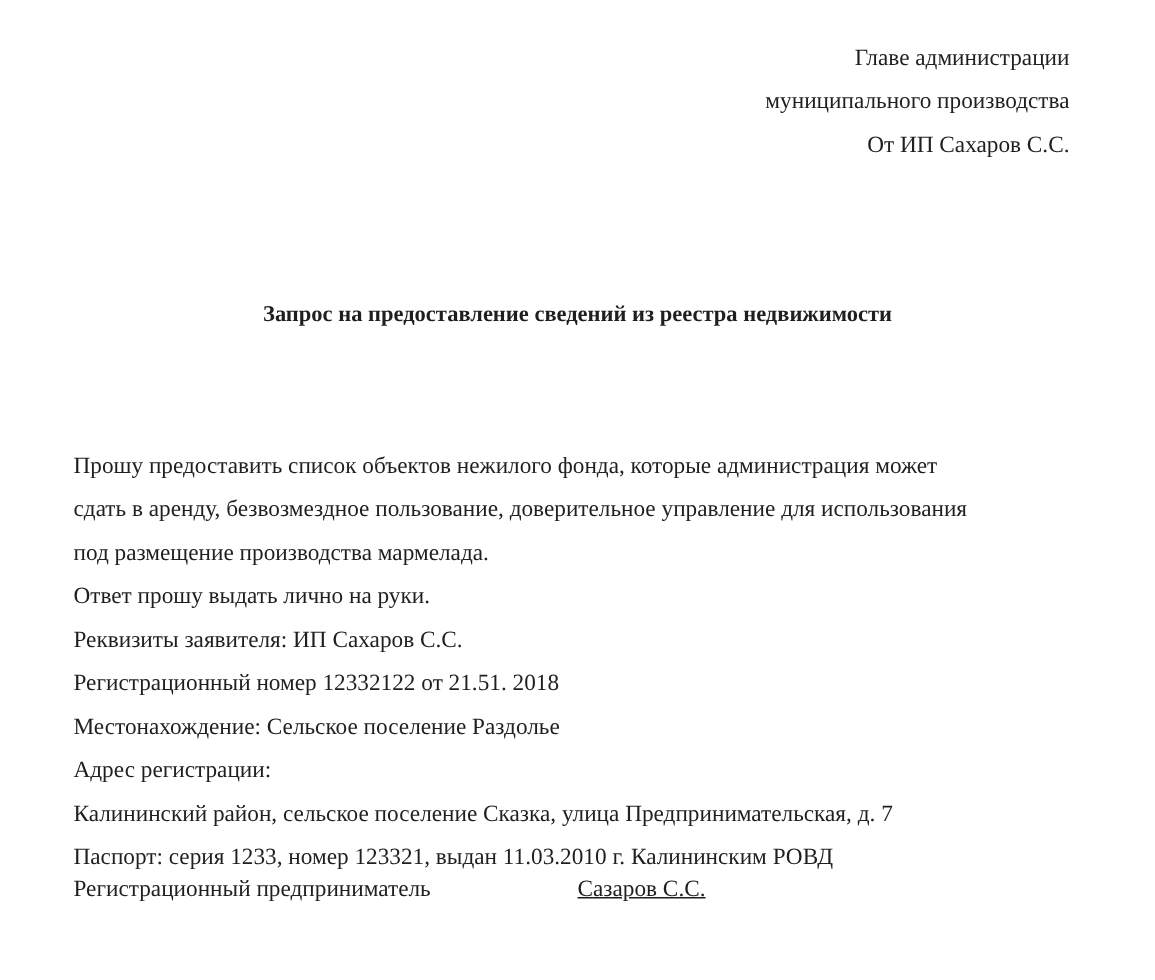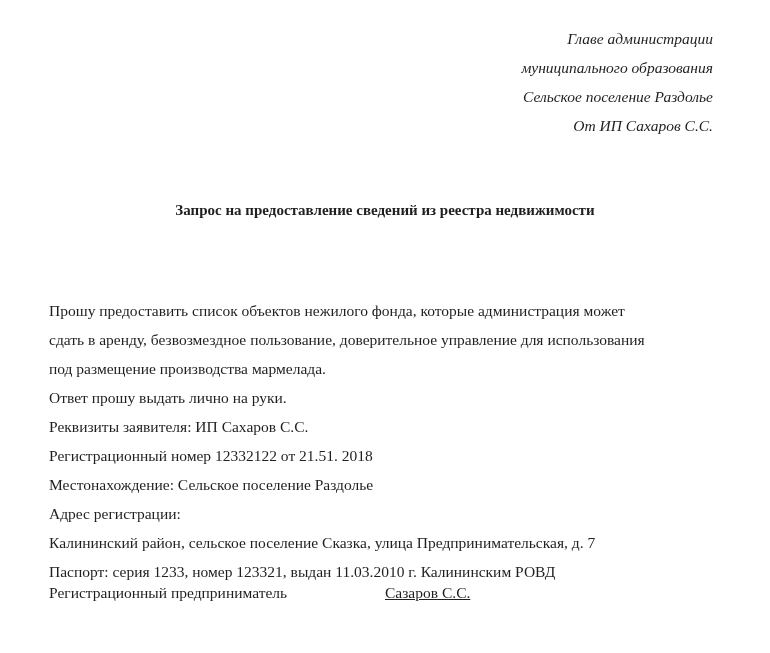--- a/index.html
+++ b/index.html
@@ -19,21 +19,20 @@
     .addressee {
       position: absolute;
       right: 57px;
       top: 24px;
       text-align: right;
     }
     .addressee .line {
       height: 29px;
       line-height: 29px;
       white-space: nowrap;
-      font-style: italic;
     }
     .title {
       position: absolute;
       left: 0;
       width: 770px;
       top: 199px;
       text-align: center;
       font-weight: bold;
       font-size: 15px;
       line-height: 22px;
@@ -68,22 +67,21 @@
       text-decoration: underline;
     }
   </style>
 </head>
 <body>
 
 <div class="page">
 
   <div class="addressee">
     <div class="line">Главе администрации</div>
-    <div class="line">муниципального образования</div>
-    <div class="line">Сельское поселение Раздолье</div>
+    <div class="line">муниципального производства</div>
     <div class="line">От ИП Сахаров С.С.</div>
   </div>
 
   <div class="title">Запрос на предоставление сведений из реестра недвижимости</div>
 
   <div class="body-text">
     <div class="line">Прошу предоставить список объектов нежилого фонда, которые администрация может</div>
     <div class="line">сдать в аренду, безвозмездное пользование, доверительное управление для использования</div>
     <div class="line">под размещение производства мармелада.</div>
     <div class="line">Ответ прошу выдать лично на руки.</div>

